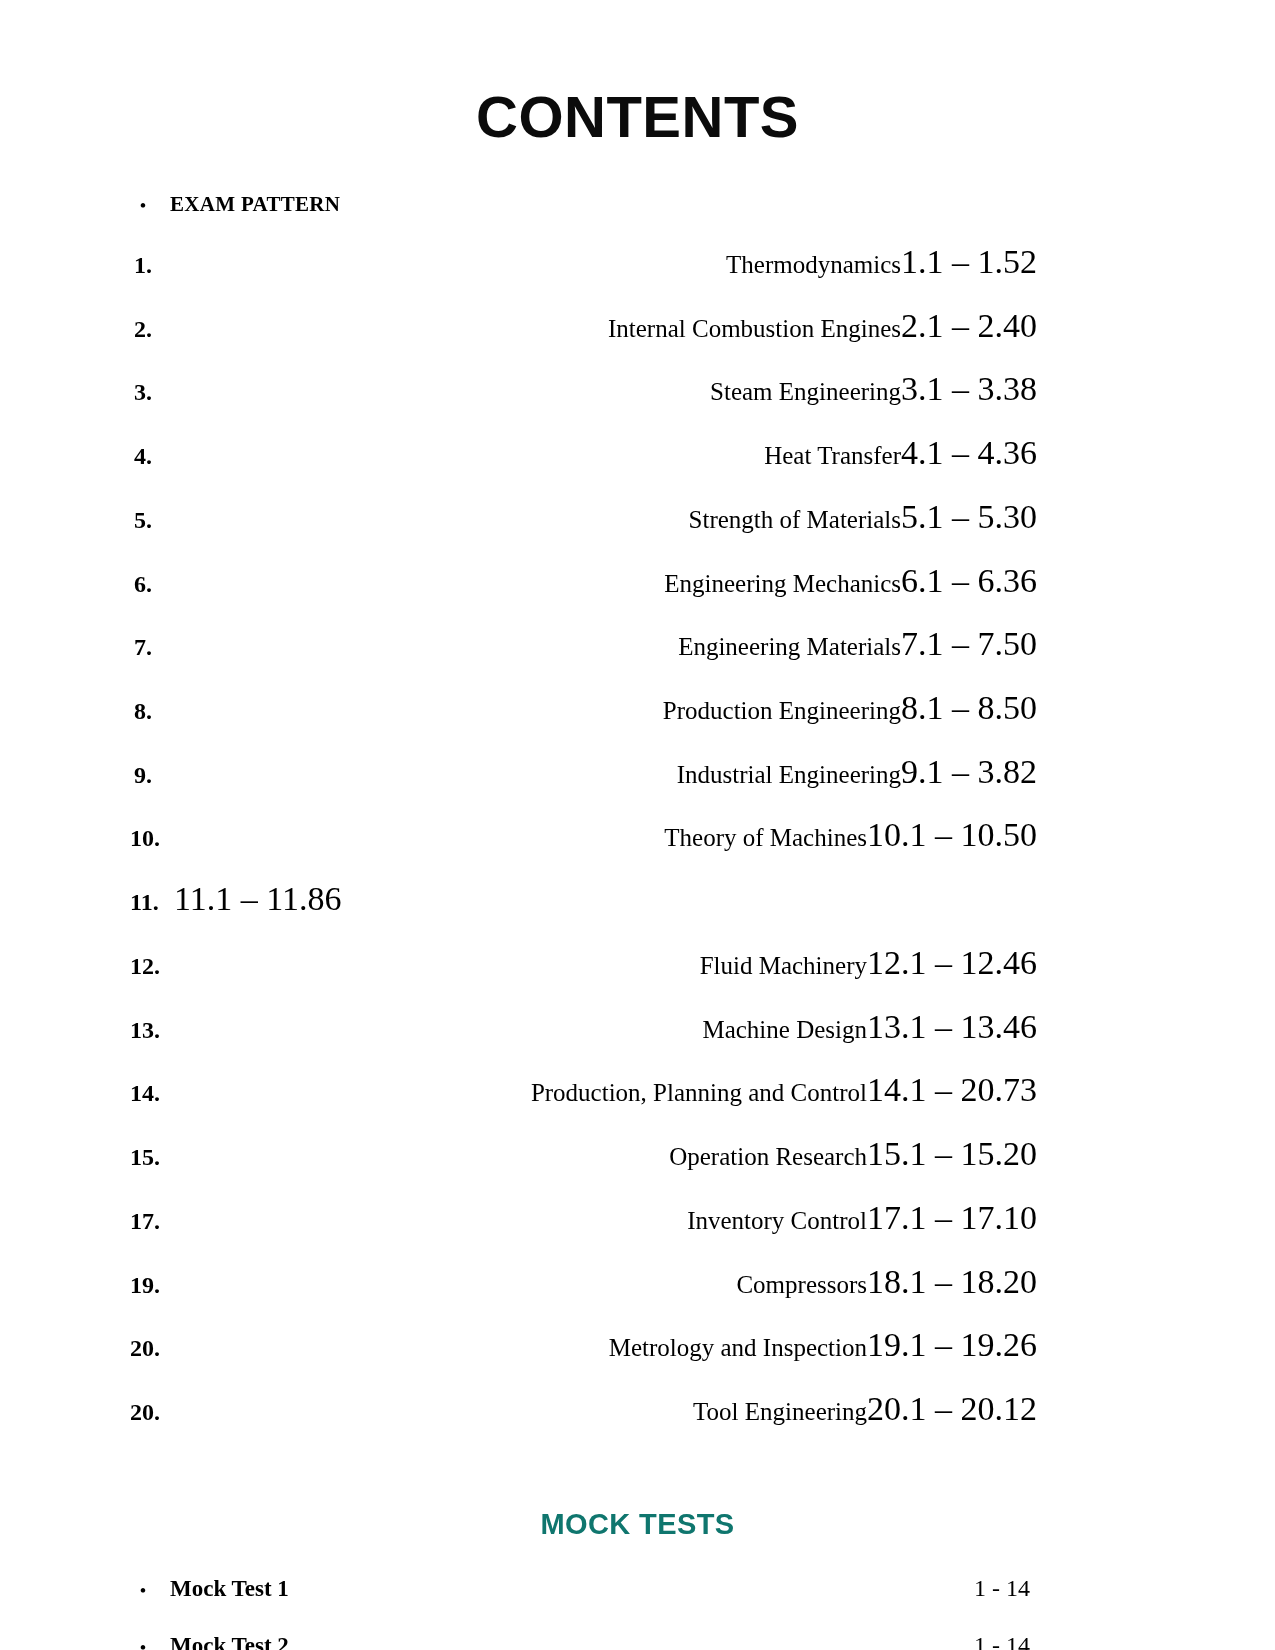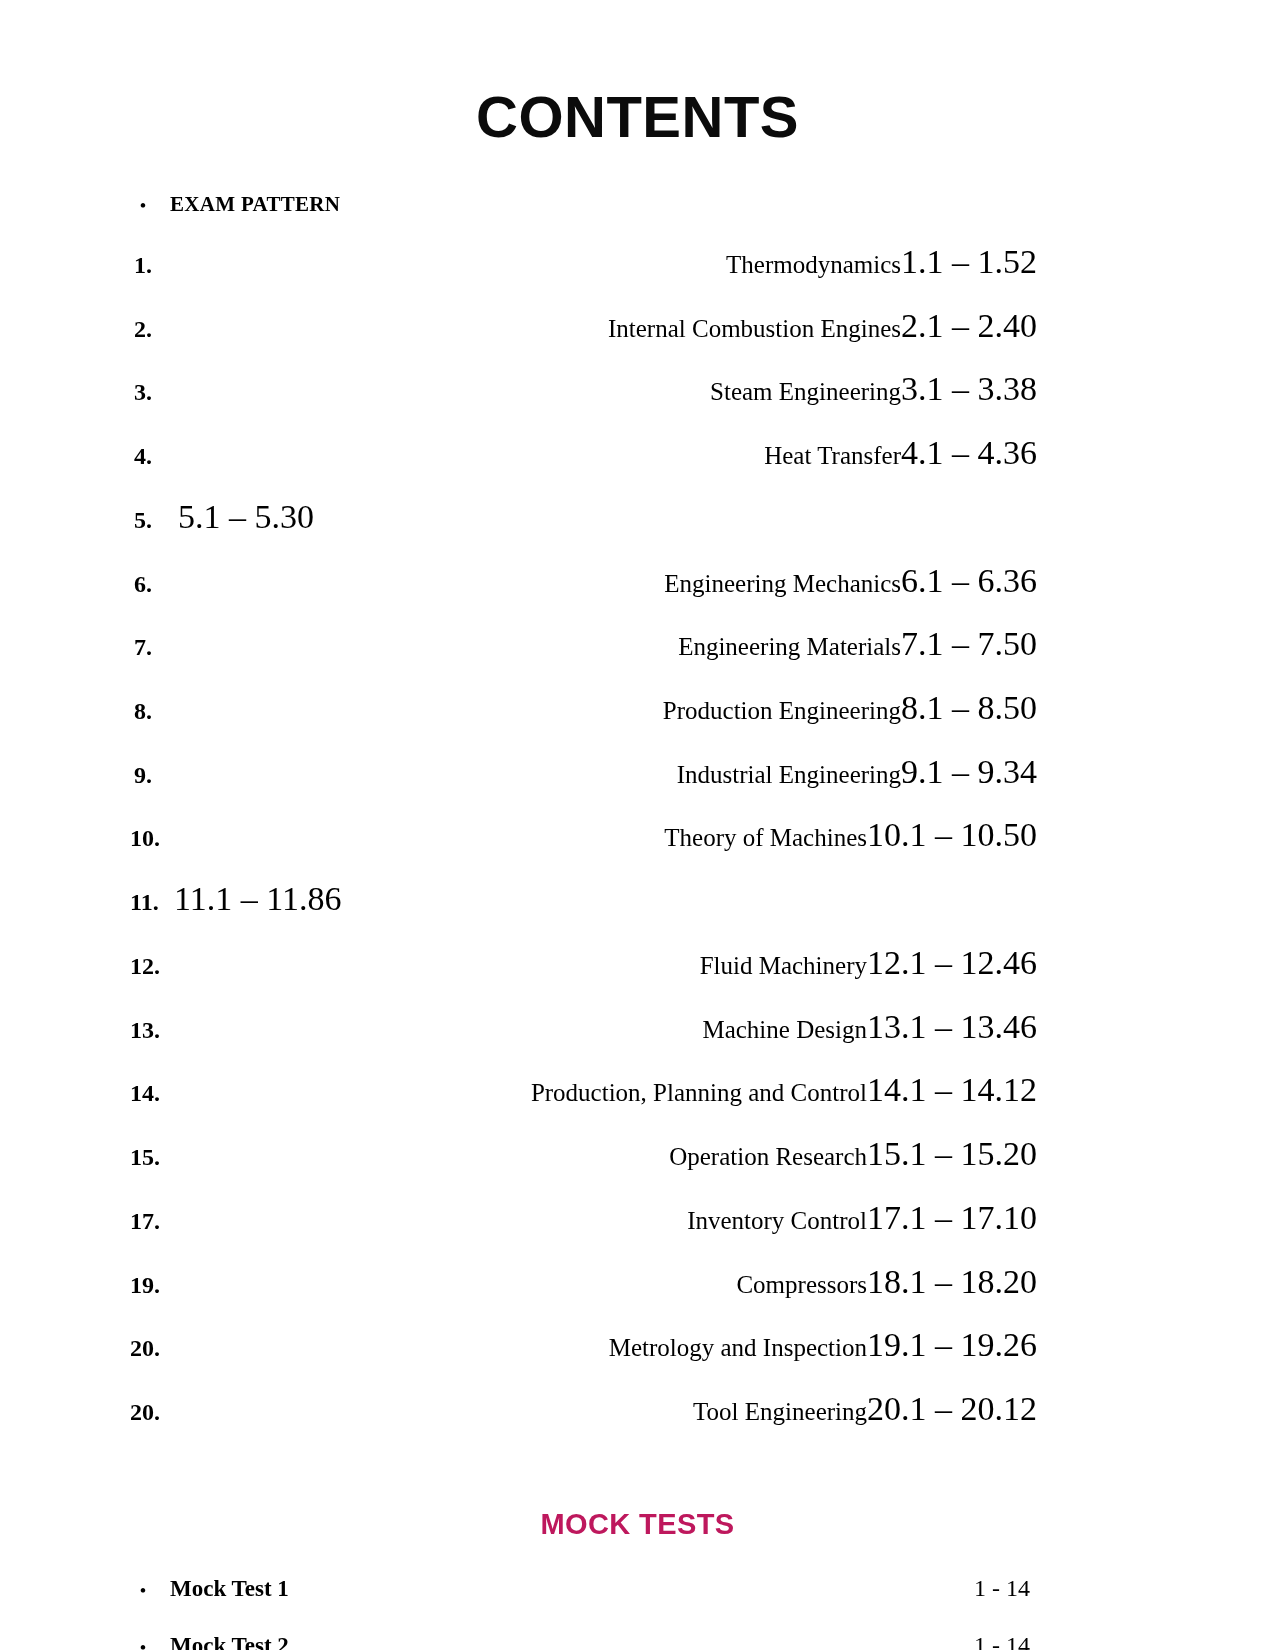--- a/index.html
+++ b/index.html
@@ -89,21 +89,21 @@
     font-size: 34px;
   }
   .mock-title {
     text-align: center;
     font-family: "Liberation Sans", "DejaVu Sans", sans-serif;
     font-weight: bold;
     font-size: 29px;
     letter-spacing: 0.4px;
     margin: 0;
     padding-top: 80px;
-    color: #be185d;
+    color: #0f766e;
   }
   .mock-list {
     margin: 0;
     padding: 0;
     list-style: none;
   }
   .mock-row {
     display: flex;
     align-items: baseline;
     padding-left: 140px;
@@ -154,41 +154,42 @@
         <span class="toc-title">Steam Engineering</span>
         <span class="toc-pages">3.1 – 3.38</span>
       </li>
       <li class="toc-row">
         <span class="toc-num indent-1">4.</span>
         <span class="toc-title">Heat Transfer</span>
         <span class="toc-pages">4.1 – 4.36</span>
       </li>
       <li class="toc-row">
         <span class="toc-num indent-1">5.</span>
+        <span class="toc-title">Strength of Materials</span>
         <span class="toc-pages">5.1 – 5.30</span>
       </li>
       <li class="toc-row">
         <span class="toc-num indent-1">6.</span>
         <span class="toc-title">Engineering Mechanics</span>
         <span class="toc-pages">6.1 – 6.36</span>
       </li>
       <li class="toc-row">
         <span class="toc-num indent-1">7.</span>
         <span class="toc-title">Engineering Materials</span>
         <span class="toc-pages">7.1 – 7.50</span>
       </li>
       <li class="toc-row">
         <span class="toc-num indent-1">8.</span>
         <span class="toc-title">Production Engineering</span>
         <span class="toc-pages">8.1 – 8.50</span>
       </li>
       <li class="toc-row">
         <span class="toc-num indent-1">9.</span>
         <span class="toc-title">Industrial Engineering</span>
-        <span class="toc-pages">9.1 – 9.34</span>
+        <span class="toc-pages">9.1 – 3.82</span>
       </li>
       <li class="toc-row">
         <span class="toc-num">10.</span>
         <span class="toc-title">Theory of Machines</span>
         <span class="toc-pages">10.1 – 10.50</span>
       </li>
       <li class="toc-row">
         <span class="toc-num">11.</span>
         <span class="toc-pages">11.1 – 11.86</span>
       </li>
@@ -198,21 +199,21 @@
         <span class="toc-pages">12.1 – 12.46</span>
       </li>
       <li class="toc-row">
         <span class="toc-num">13.</span>
         <span class="toc-title">Machine Design</span>
         <span class="toc-pages">13.1 – 13.46</span>
       </li>
       <li class="toc-row">
         <span class="toc-num">14.</span>
         <span class="toc-title">Production, Planning and Control</span>
-        <span class="toc-pages">14.1 – 14.12</span>
+        <span class="toc-pages">14.1 – 20.73</span>
       </li>
       <li class="toc-row">
         <span class="toc-num">15.</span>
         <span class="toc-title">Operation Research</span>
         <span class="toc-pages">15.1 – 15.20</span>
       </li>
       <li class="toc-row">
         <span class="toc-num">17.</span>
         <span class="toc-title">Inventory Control</span>
         <span class="toc-pages">17.1 – 17.10</span>

